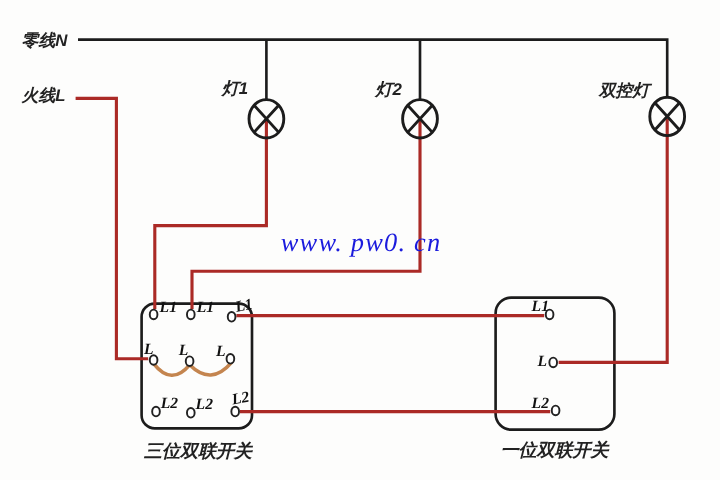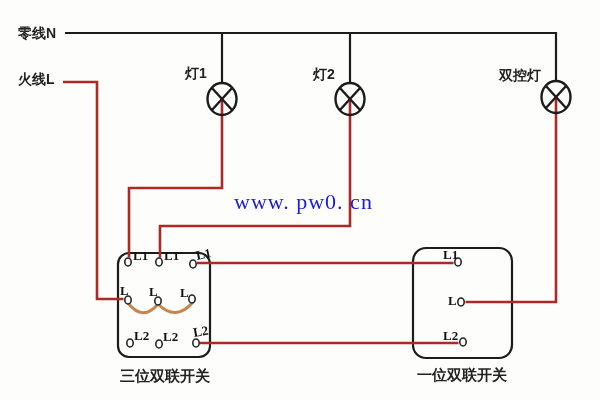--- a/index.html
+++ b/index.html
@@ -1,17 +1,17 @@
 <!DOCTYPE html>
 <html><head>
 <meta charset="utf-8">
 <style>
   html,body{margin:0;padding:0;width:600px;height:400px;overflow:hidden;}
   body{background:#fdfdfc;font-family:"Liberation Sans",sans-serif;}
-  .stage{position:relative;width:540px;height:400px;}
+  .stage{position:relative;width:540px;height:400px;font-style:italic;}
   svg{position:absolute;left:0;top:0;display:block;}
   text{user-select:none;}
   .cjk{font-family:"Liberation Sans",sans-serif;font-size:14px;font-weight:600;fill:#222;}
   .caption{font-family:"Liberation Sans",sans-serif;font-size:15px;font-weight:600;fill:#222;}
   .term{font-family:"Liberation Serif",serif;font-size:13px;font-weight:bold;fill:#111;}
   .wm{font-family:"Liberation Serif",serif;font-size:22px;letter-spacing:1px;}
 </style>
 </head>
 <body>
 

